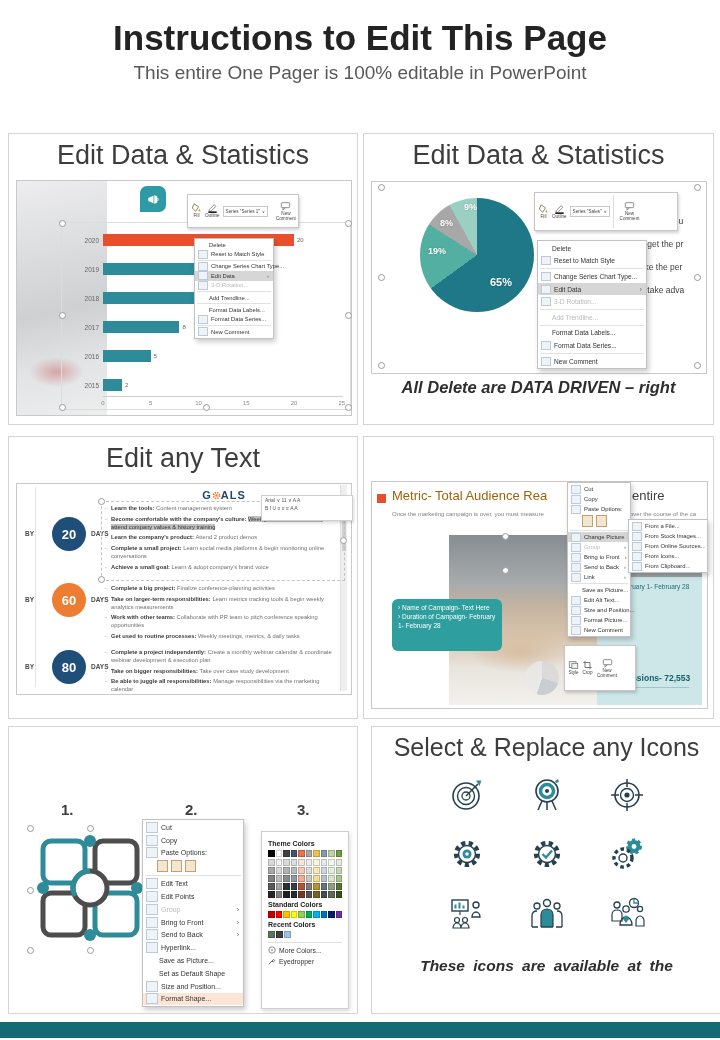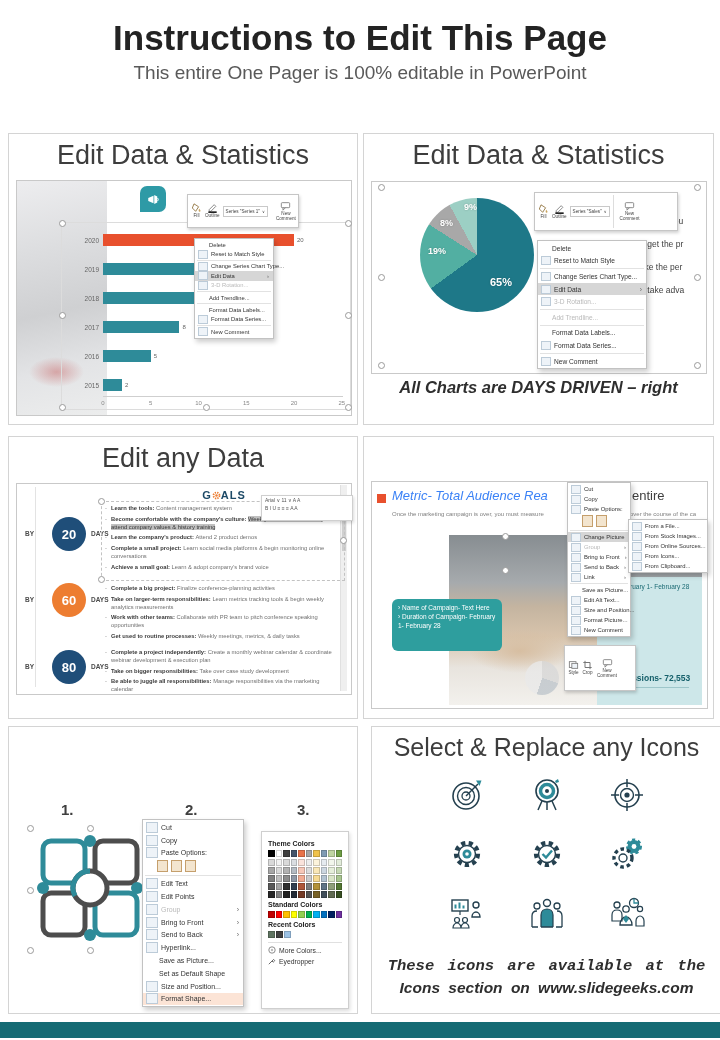--- a/index.html
+++ b/index.html
@@ -335,25 +335,25 @@
         <div class="mrow">
           <span class="mic show"></span>
           <span>Format Data Series...</span>
         </div>
         <div class="msep"></div>
         <div class="mrow">
           <span class="mic show"></span>
           <span>New Comment</span>
         </div>
       </div>
-    <div class="cap" style="top:244px;font-size:16.5px;">All Charts are DAYS DRIVEN – right</div>
+    <div class="cap" style="top:244px;font-size:16.5px;">All Delete are DATA DRIVEN – right</div>
   </div>
 
   <div class="panel" style="left:8px;top:436px;width:348px;height:281px;">
-    <div class="ptitle">Edit any Data</div>
+    <div class="ptitle">Edit any Text</div>
     <div class="shot" style="left:7px;top:46px;width:334px;height:210px;"></div>
     <div class="docline" style="left:26px;top:50px;width:1px;height:200px;"></div>
     <div class="scrollstrip" style="left:331px;top:48px;width:6px;height:206px;">
       <div class="scrollthumb" style="left:1px;top:14px;width:4px;height:52px;"></div>
     </div>
 
     <div class="abs" style="left:95px;top:52px;width:240px;text-align:center;font-size:11px;font-weight:bold;color:#1C4966;letter-spacing:1px;z-index:2;">
       <span>G</span><svg width="9" height="9" viewBox="0 0 12 12" style="vertical-align:-1px;">
           <circle cx="6" cy="6" r="4" fill="none" stroke="#ED7D31" stroke-width="2.4" stroke-dasharray="1.8 1.4"></circle>
           <circle cx="6" cy="6" r="1.6" fill="#ED7D31"></circle>
@@ -396,21 +396,21 @@
     <div class="abs" id="msb2" style="left:96px;top:212px;width:232px;">
         <div class="blt"><span class="blead">Complete a project independently: </span><span class="btxt">Create a monthly webinar calendar &amp; coordinate webinar development &amp; execution plan</span></div>
         <div class="blt"><span class="blead">Take on bigger responsibilities: </span><span class="btxt">Take over case study development</span></div>
         <div class="blt"><span class="blead">Be able to juggle all responsibilities: </span><span class="btxt">Manage responsibilities via the marketing calendar</span></div>
       </div>
   </div>
 
   <div class="panel" style="left:363px;top:436px;width:349px;height:281px;">
     <div class="shot" style="left:7px;top:44px;width:335px;height:226px;"></div>
     <div class="abs" style="left:13px;top:57px;width:9px;height:9px;background:#E8502D;"></div>
-    <div class="abs" style="left:28px;top:51px;font-size:13px;color:#3b82f6;white-space:nowrap;font-style:italic;">Metric- Total Audience Rea</div>
+    <div class="abs" style="left:28px;top:51px;font-size:13px;color:#a16207;white-space:nowrap;">Metric- Total Audience Rea</div>
     <div class="abs" style="left:268px;top:51px;font-size:13px;color:#3f3f3f;white-space:nowrap;">entire</div>
     <div class="abs" style="left:28px;top:74px;width:174px;font-size:6px;color:#808080;white-space:nowrap;overflow:hidden;">Once the marketing campaign is over, you must measure</div>
     <div class="abs" style="left:266px;top:74px;font-size:6px;color:#808080;white-space:nowrap;">over the course of the ca</div>
     <div class="photo4" style="left:85px;top:98px;width:253px;height:170px;"></div>
     <div class="abs" style="left:233px;top:140px;width:105px;height:128px;background:#CDE7E9;z-index:2;">
       <div class="abs" style="left:33px;top:6px;font-size:6.5px;color:#1C6B74;white-space:nowrap;">ruary 1- February 28</div>
       <div class="abs" style="left:12px;top:96px;font-size:8.5px;font-weight:bold;color:#15606B;white-space:nowrap;">Impressions- 72,553</div>
       <div class="abs" style="left:12px;top:110px;width:80px;height:1px;background:#9dc6ca;"></div>
     </div>
     <div class="abs" style="left:28px;top:162px;width:110px;height:52px;background:#2E9E9E;border-radius:6px;color:#fff;font-size:6.5px;line-height:1.35;padding:5px 6px;box-sizing:border-box;z-index:3;">
@@ -813,18 +813,17 @@
             <circle cx="25" cy="8" r="4.5" fill="none" stroke="#24404F" stroke-width="1.3"></circle>
             <path d="M25 3.5v4.5h4.5" stroke="#2E8B99" stroke-width="1.3" fill="none"></path>
             <circle cx="31" cy="14" r="2.6" fill="none" stroke="#24404F" stroke-width="1.2"></circle>
             <path d="M27 26c0-3 2-5 4-5s4 2 4 5v5h-8z" fill="none" stroke="#24404F" stroke-width="1.2"></path>
             <circle cx="17" cy="14" r="3.2" fill="none" stroke="#24404F" stroke-width="1.3"></circle>
             <path d="M11 30c0-5 3-8 6-8s6 3 6 8z" fill="none" stroke="#24404F" stroke-width="1.3"></path>
             <path d="M17 20l3 4-3 4-3-4z" fill="#2E8B99"></path>
           </svg>
         </div>
       </div>
-    <div class="cap6" style="top:230px;font-family:Liberation Mono, monospace;">These icons are available at the</div>
-    <div class="cap6" style="top:252px;">Icons section on www.slidegeeks.com</div>
+    <div class="cap6" style="top:230px;">These icons are available at the</div>
   </div>
 
   <div class="footer-bar" id="footerBar" style="background: rgb(21, 107, 116);"></div>
 </div>
 
 </body></html>

